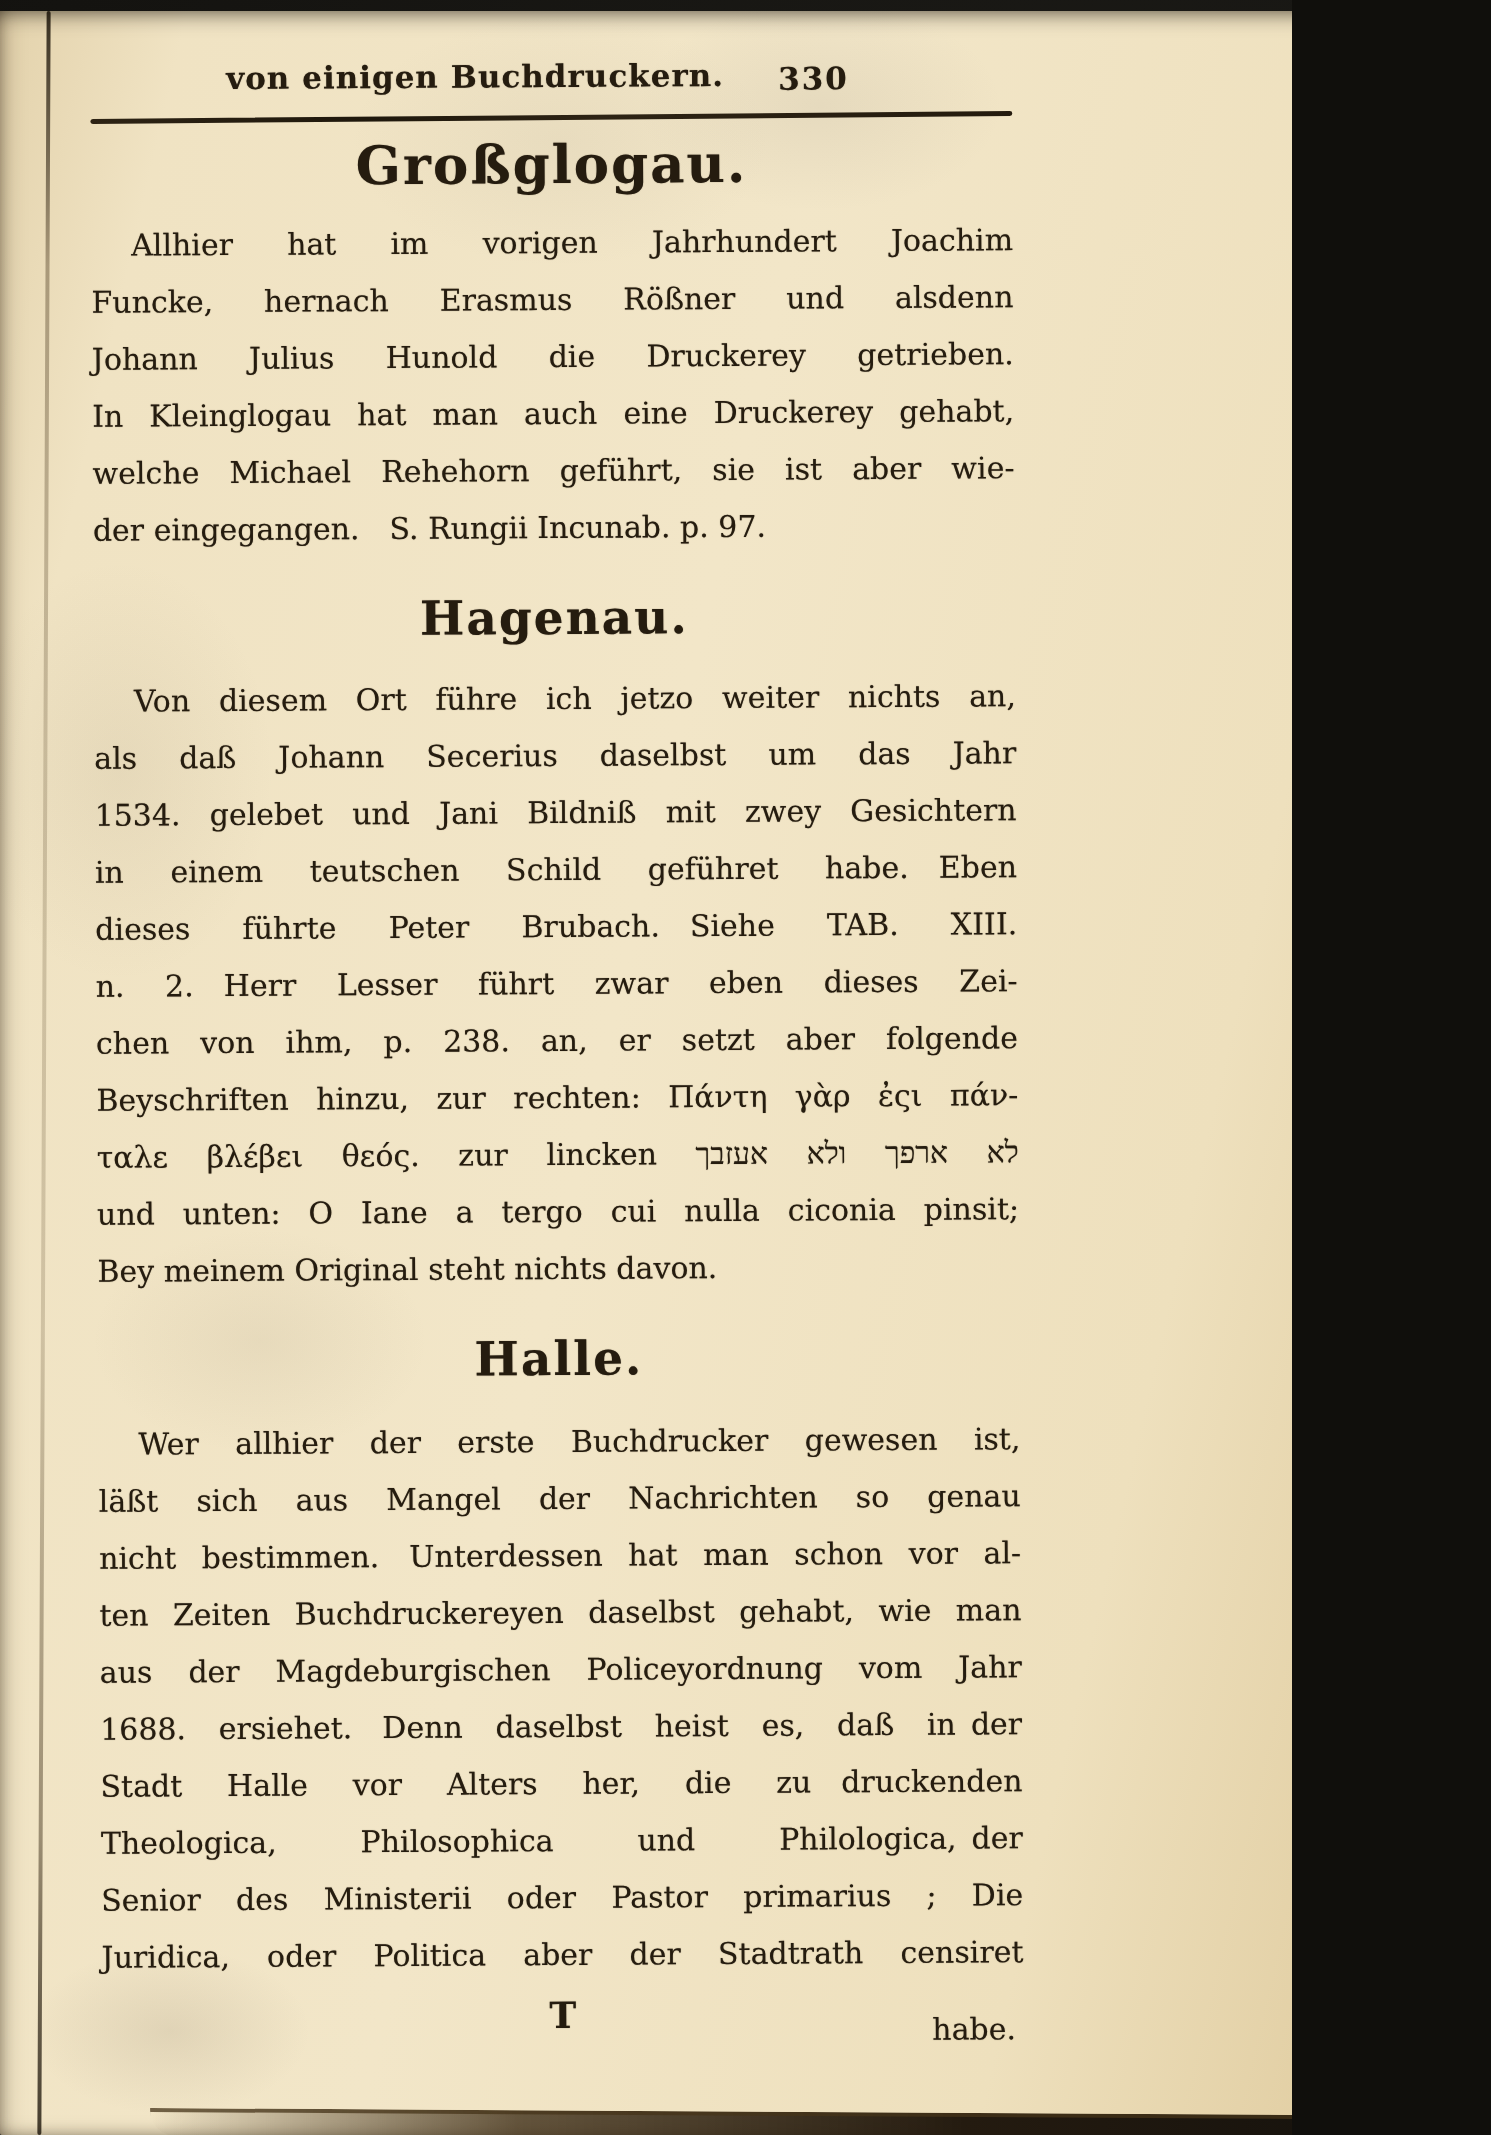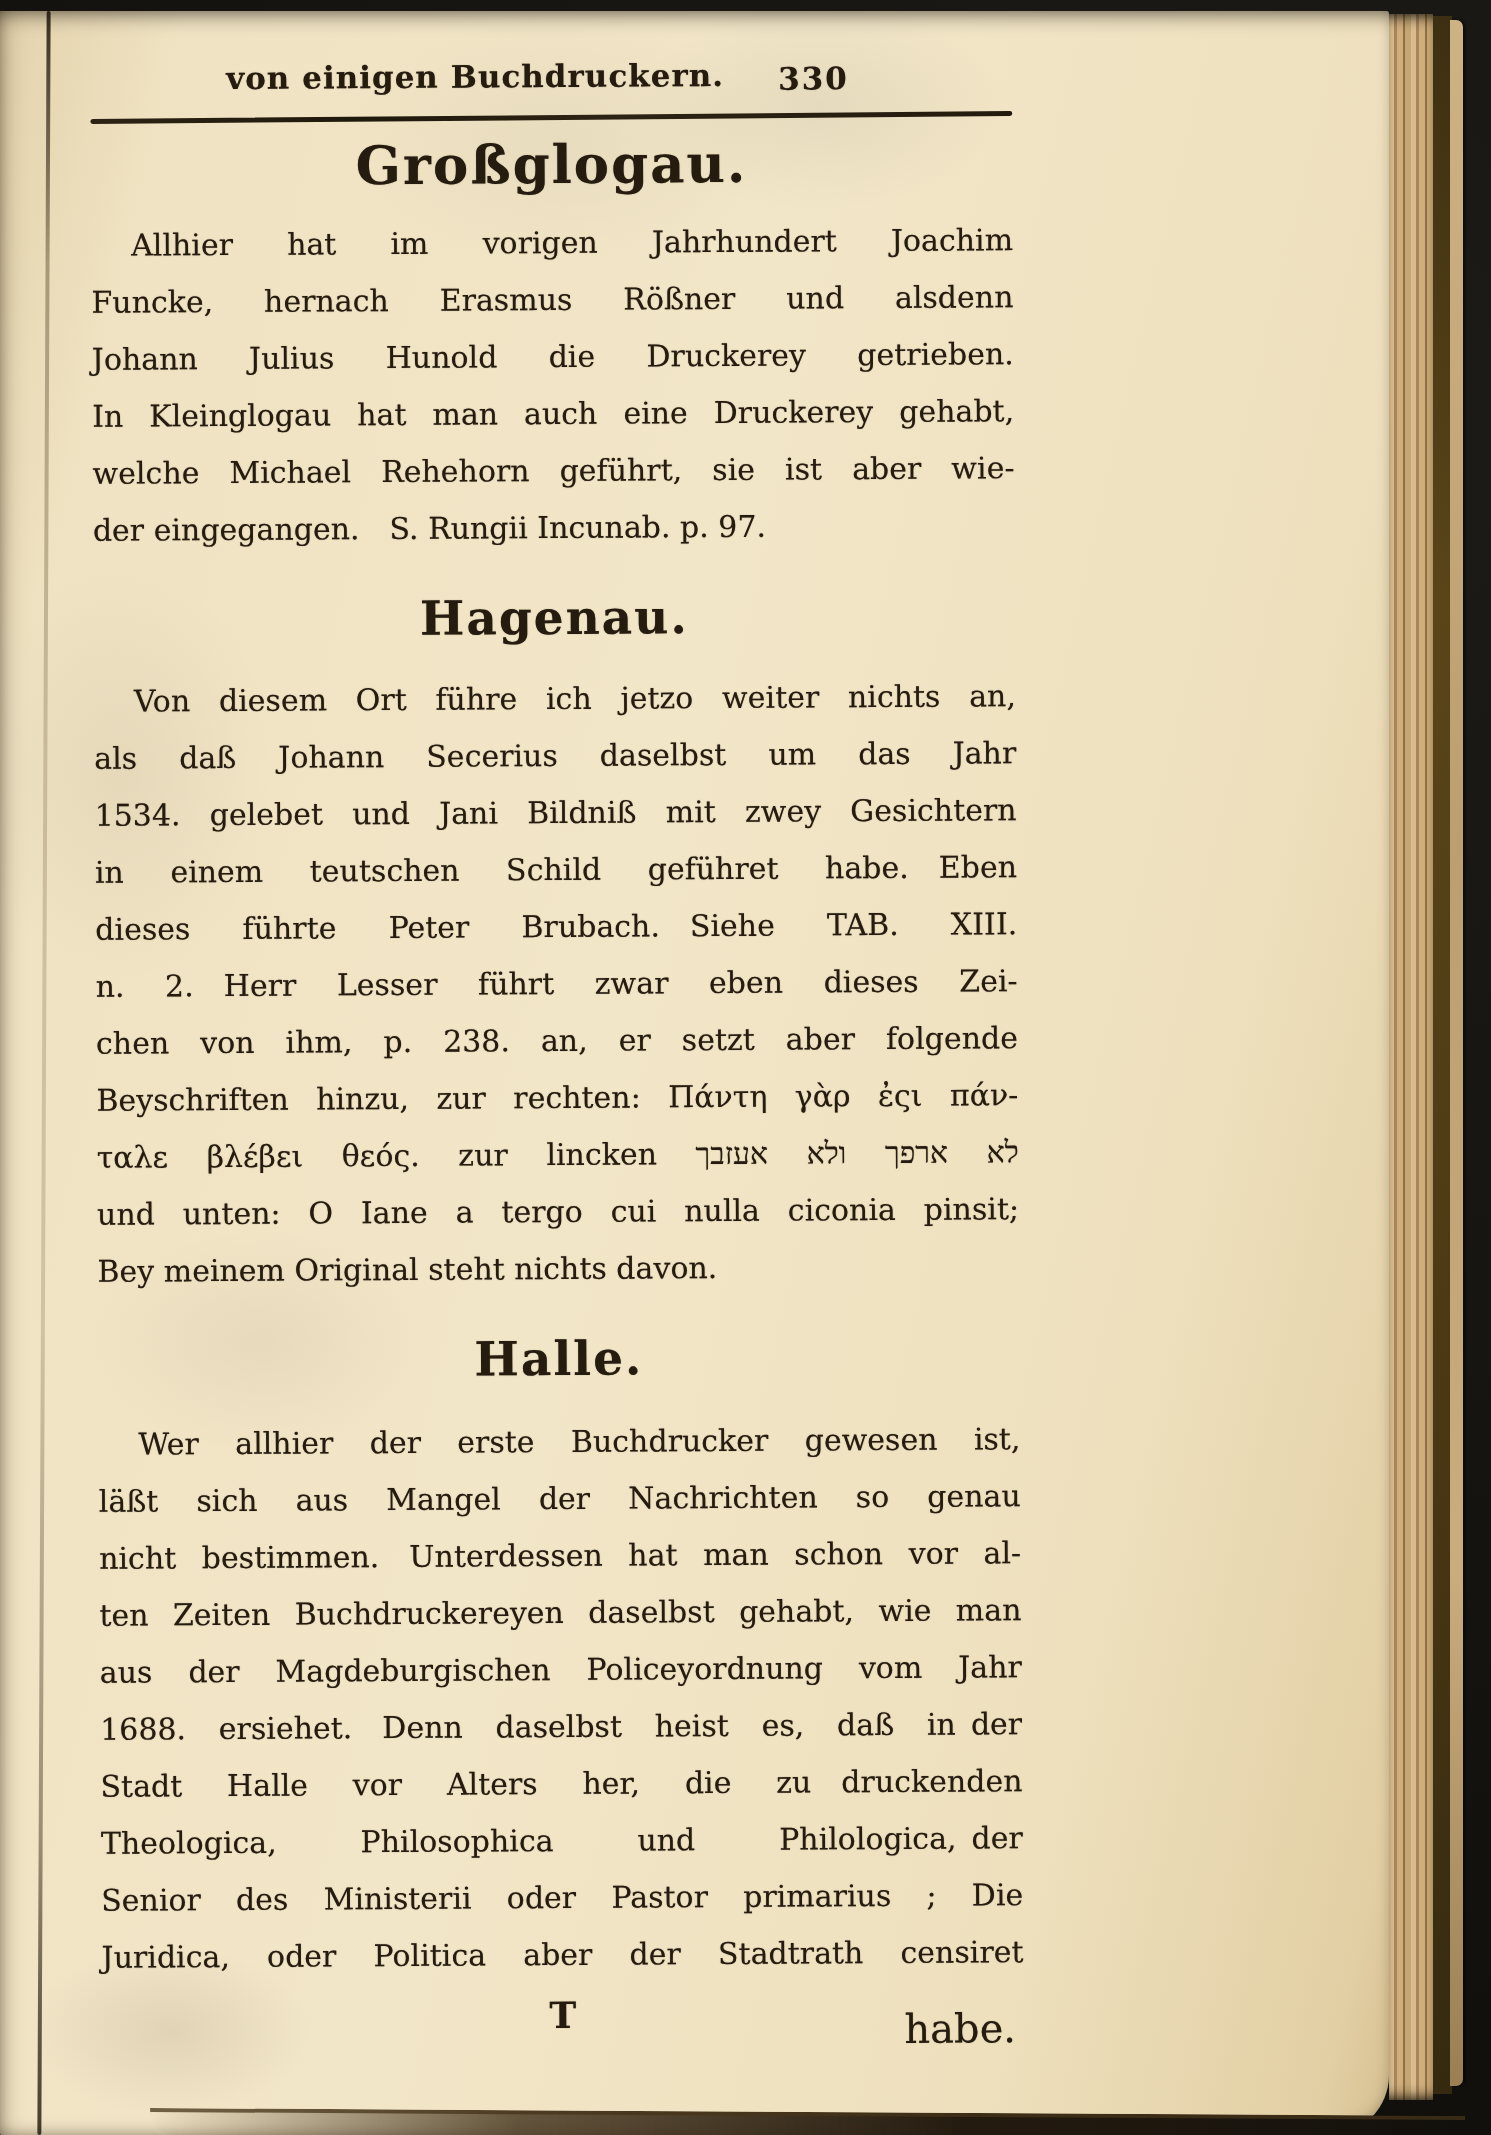--- a/index.html
+++ b/index.html
@@ -1,18 +1,18 @@
 <!DOCTYPE html>
 <html><head>
 <meta charset="utf-8">
 <style>
   html,body{margin:0;padding:0;background:#100f0c;}
   #stage{
     position:relative;
-    width:1491px;height:2135px;
+    width:1292px;height:2135px;
     overflow:hidden;
     background:
       radial-gradient(circle at 85% 20%, #1c1b17 0%, #141310 55%, #0e0d0a 100%);
     font-family:"DejaVu Serif", serif;
   }
   
   #paper{
     position:absolute;left:0;top:11px;width:1389px;height:2124px;
     background:
       radial-gradient(ellipse 300px 180px at 560px 130px, rgba(150,140,120,.10), rgba(150,140,120,0) 70%),
@@ -89,21 +89,21 @@
   #para-1{margin-top:20px;}
   #para-2{margin-top:22px;}
   .line{text-align:justify;text-align-last:justify;white-space:normal;}
   .line.first{text-indent:40px;}
   .line.left{text-align:left;text-align-last:left;}
   #signature-row{position:relative;height:60px;margin-top:4px;}
   #signature-mark{
     position:absolute;left:50%;transform:translateX(-50%);
     font-weight:bold;font-size:36px;
   }
-  #catchword{position:absolute;right:8px;top:16px;font-size:40px;}
+  #catchword{position:absolute;right:8px;top:16px;font-size:30px;}
 </style>
 </head>
 <body>
 
 <div id="stage">
   <div id="paper"></div>
   <div id="crease"></div>
   <div id="fore-edge"></div>
   <div id="spine-gap"></div>
   <div id="deckle"></div>

